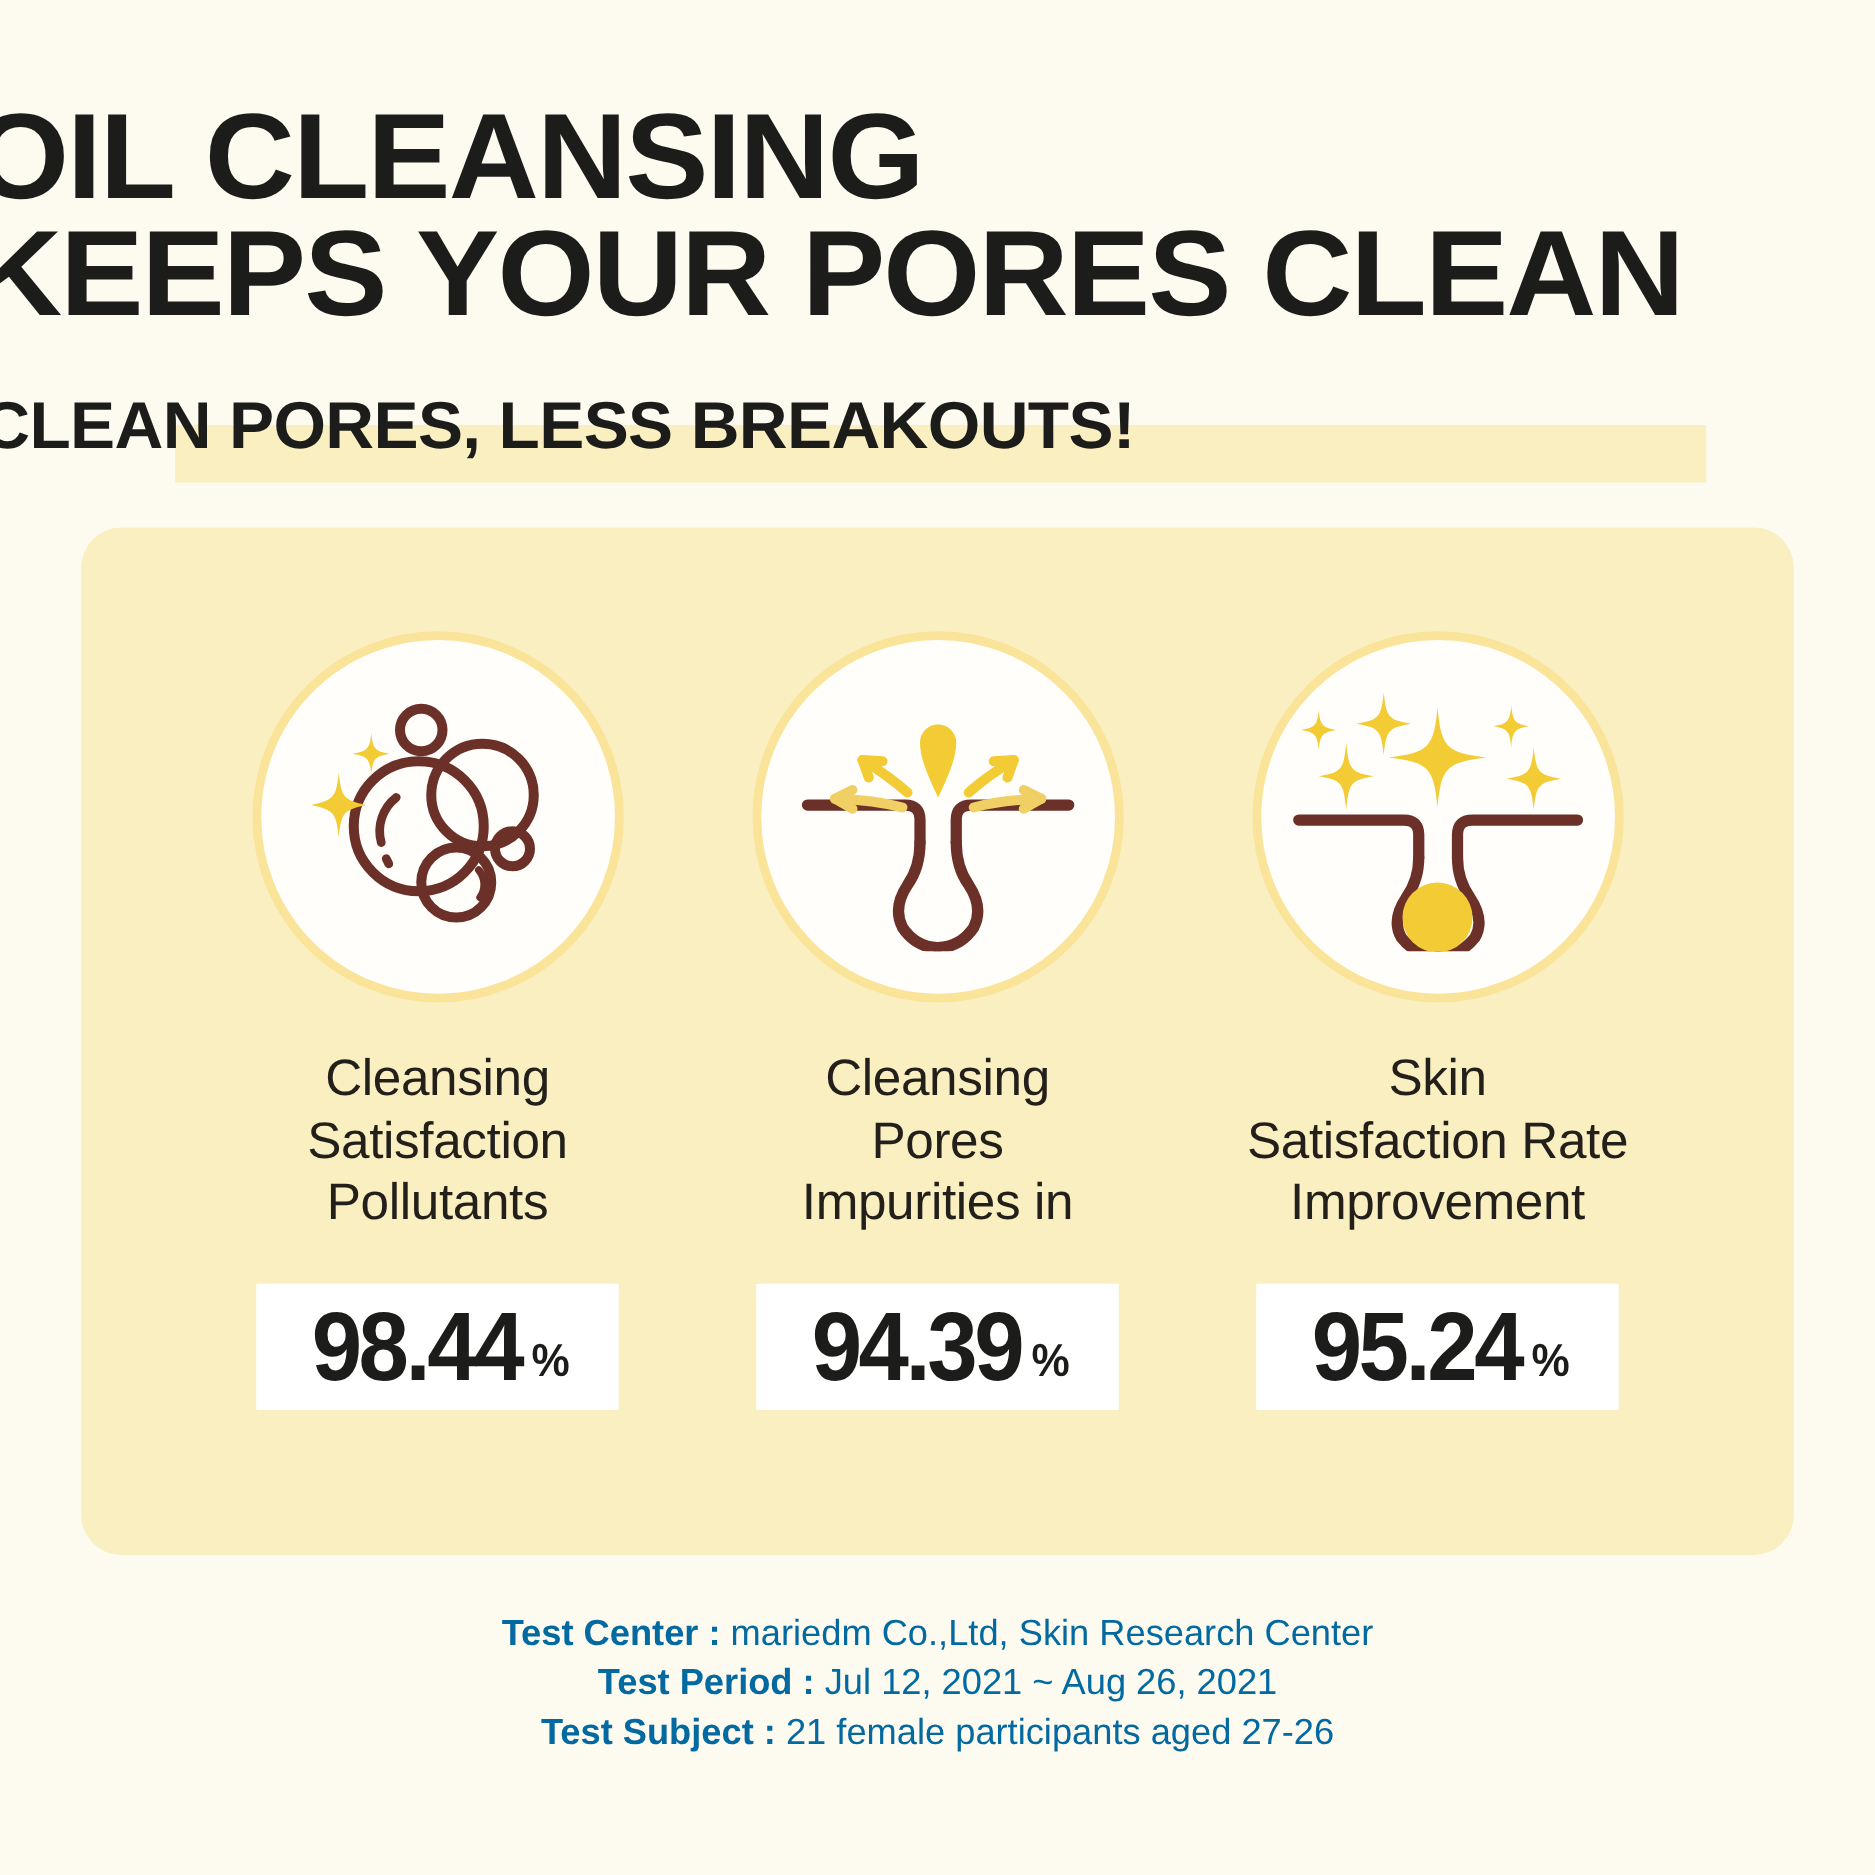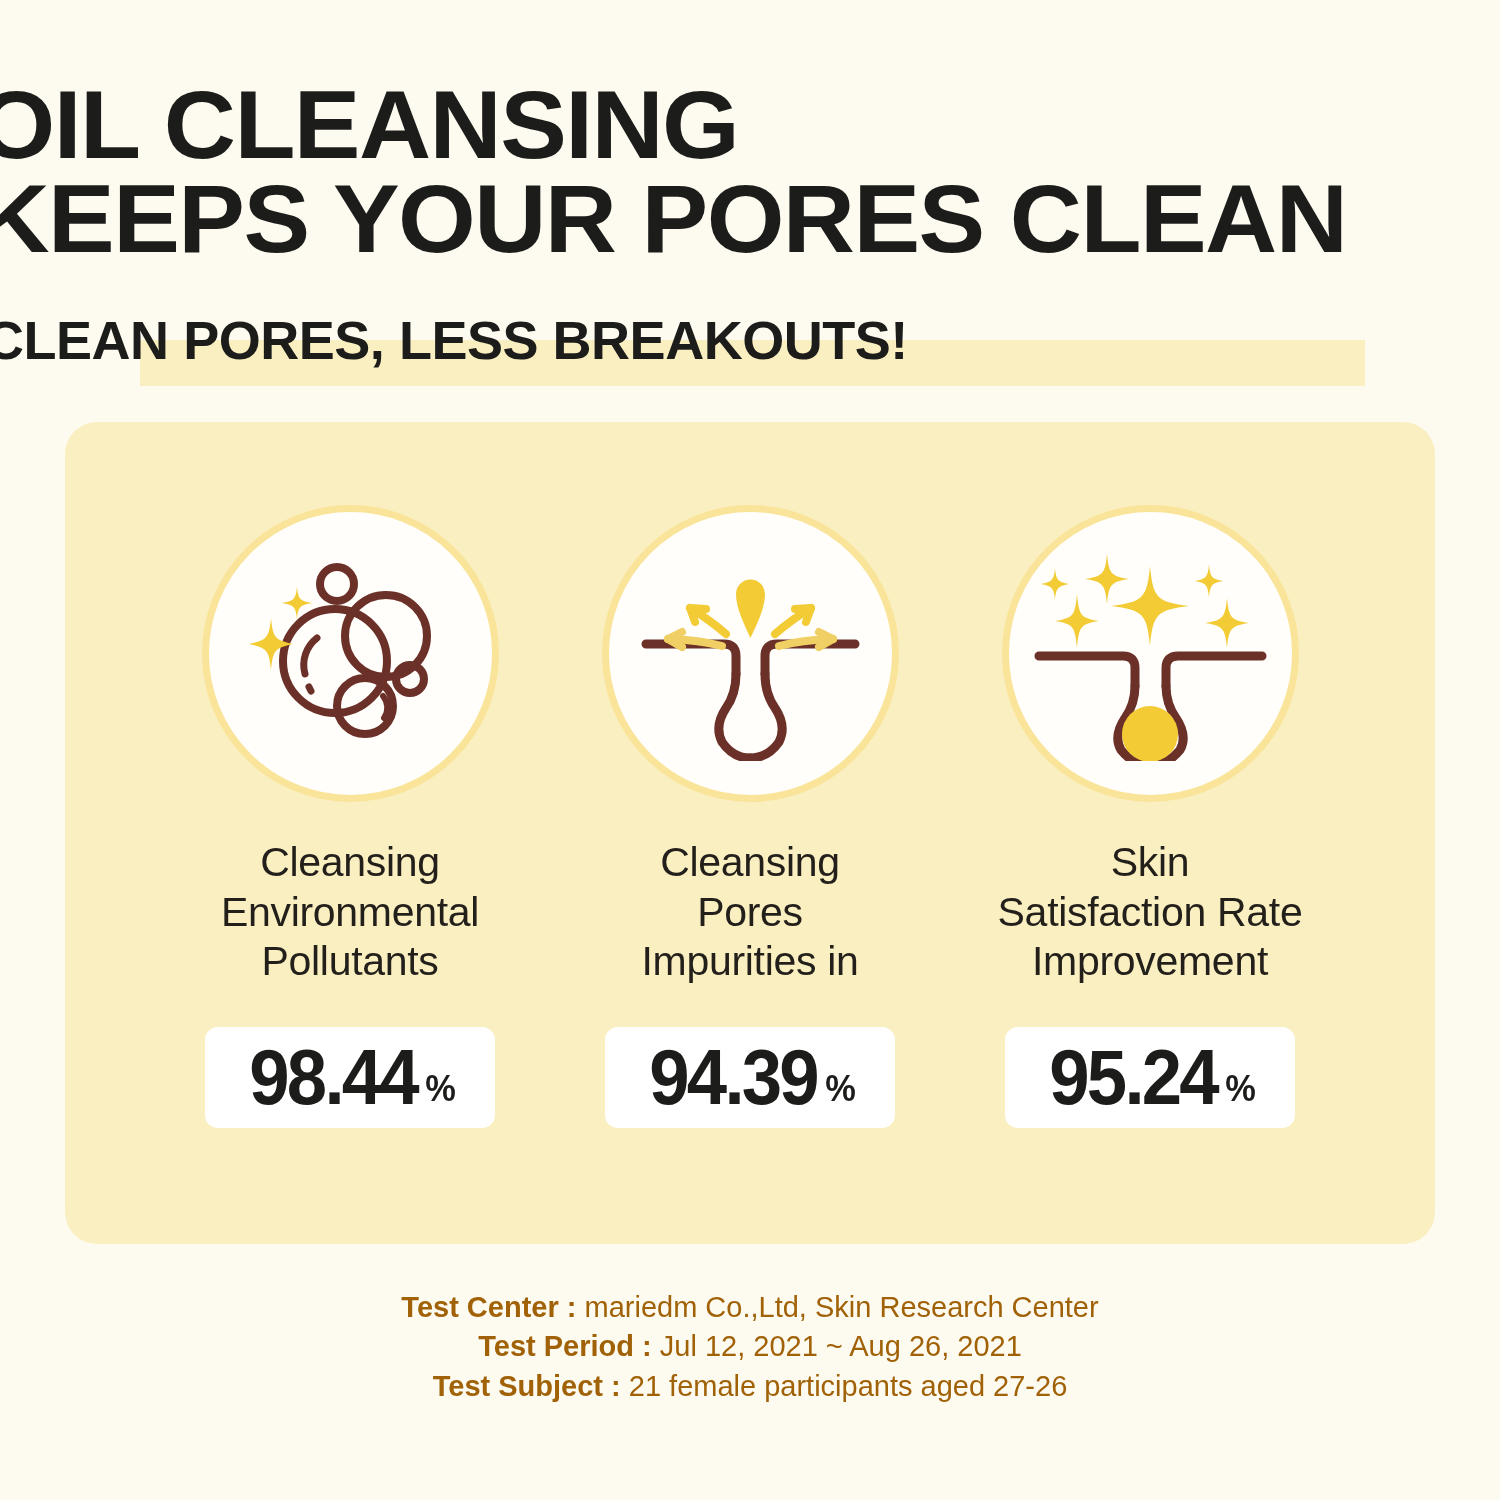--- a/index.html
+++ b/index.html
@@ -113,21 +113,21 @@
     text-align: center;
     font-weight: 400;
     letter-spacing: -0.3px;
     max-width: 360px;
   }
 
   
   .pct-box {
     margin-top: 40px;
     background: #FFFFFF;
-    border-radius: 13px;
+    border-radius: 1px;
     width: 290px;
     height: 101px;
     display: flex;
     align-items: center;
     justify-content: center;
     box-sizing: border-box;
   }
   .pct-value {
     font-weight: bold;
     font-size: 78px;
@@ -150,21 +150,21 @@
   .footer {
     position: absolute;
     left: 0;
     top: 1288px;
     width: 100%;
     text-align: center;
     line-height: 1.36;
   }
   .footer-line {
     font-size: 29px;
-    color: #a16207;
+    color: #0369a1;
   }
   .footer-key {
     font-weight: bold;
   }
 </style>
 </head>
 <body>
 
 <div class="header">
   <h1 class="title">
@@ -205,21 +205,21 @@
             <path d="M 28 72 C 30 92 32 94 50 98 C 32 102 30 104 28 124
                      C 26 104 24 102 6 98 C 24 94 26 92 28 72 Z" fill="#F2CB35"></path>
 
             <path d="M 54 40 C 55 53 57 55 69 57 C 57 59 55 61 54 74
                      C 53 61 51 59 39 57 C 51 55 53 53 54 40 Z" fill="#F2CB35"></path>
           </svg>
         </span>
       </div>
       <div class="card-label">
           <div>Cleansing</div>
-          <div>Environmental</div>
+          <div>Satisfaction</div>
           <div>Pollutants</div>
         </div>
       <div class="pct-box">
         <span class="pct-value">98.44</span>
         <span class="pct-unit">%</span>
       </div>
     </div>
 
     <div class="card">
       <div class="icon-circle">

